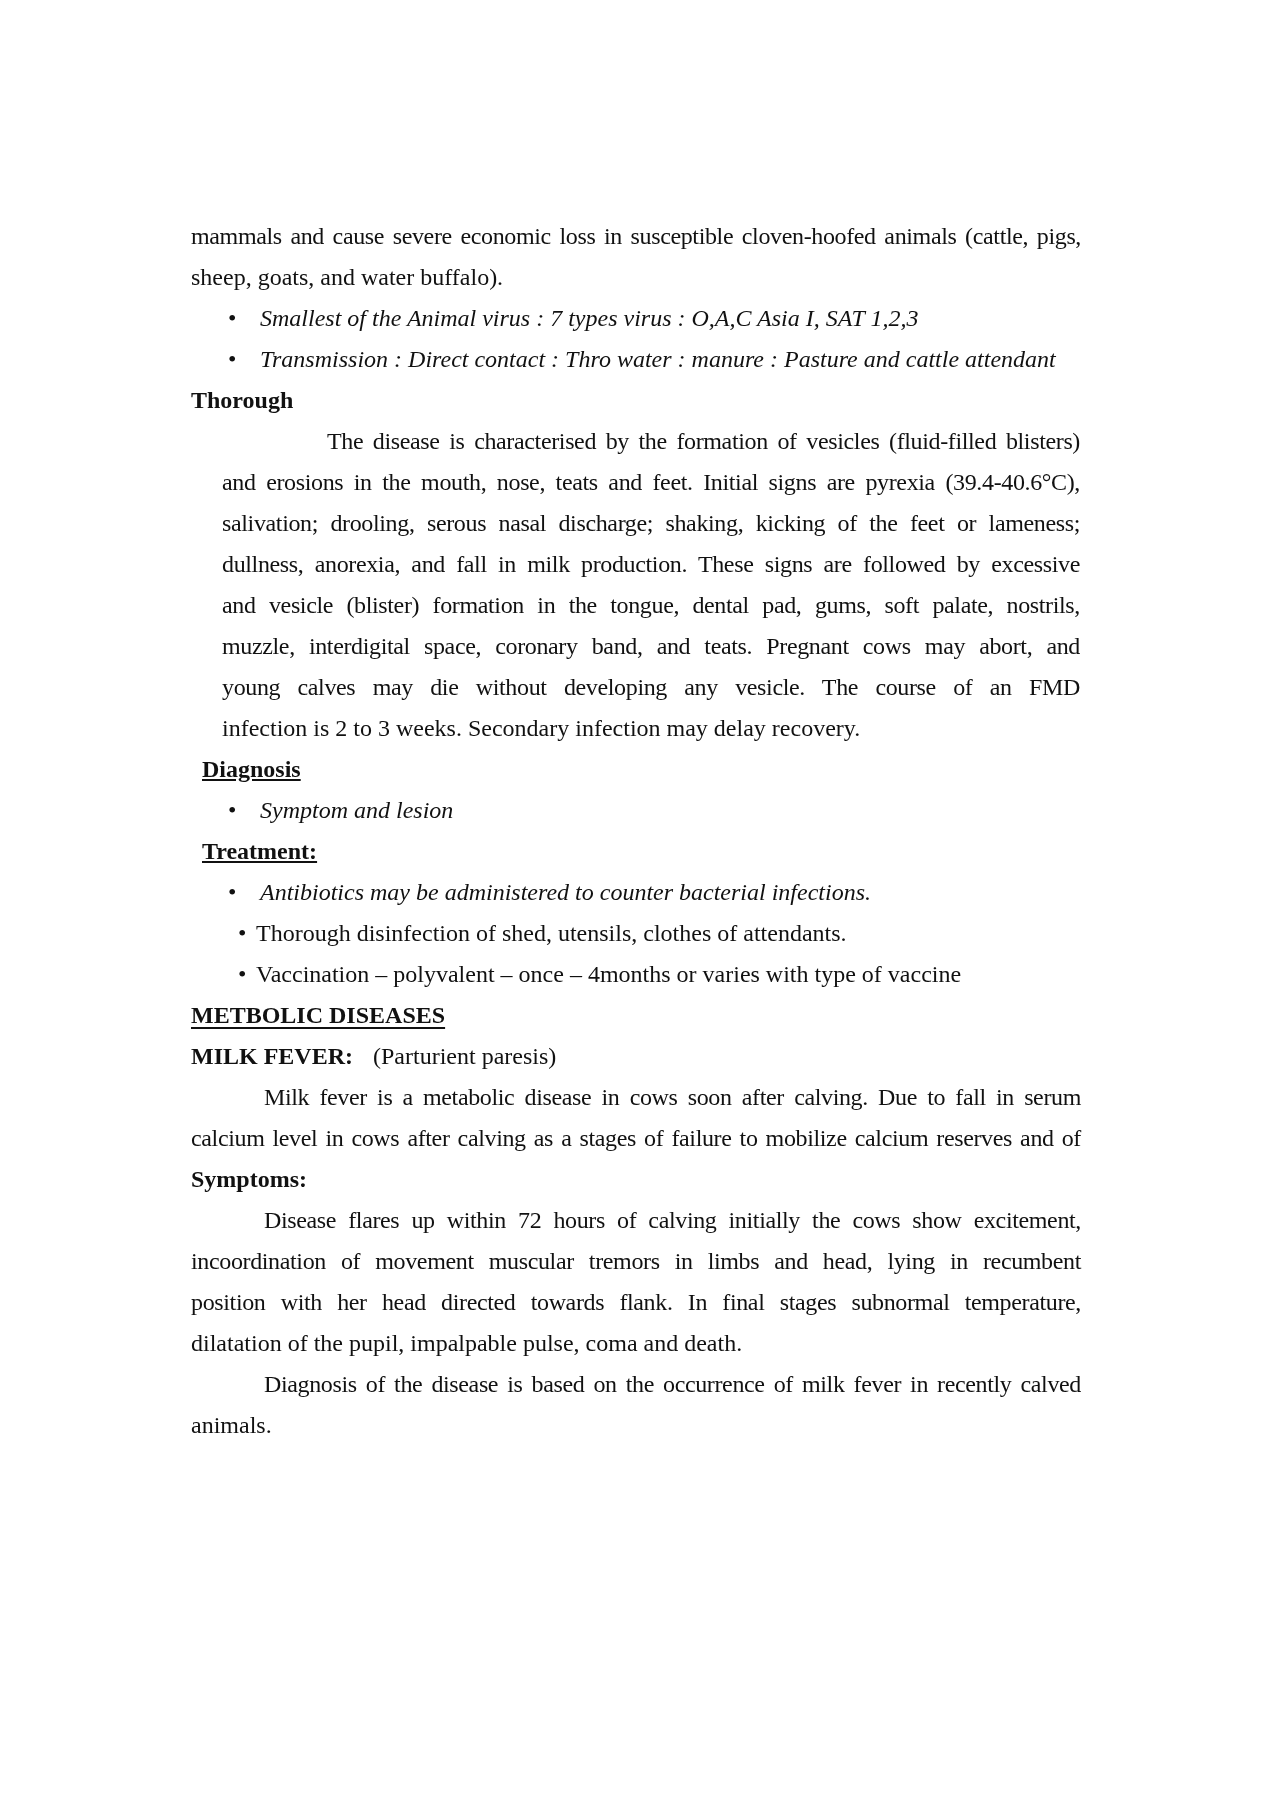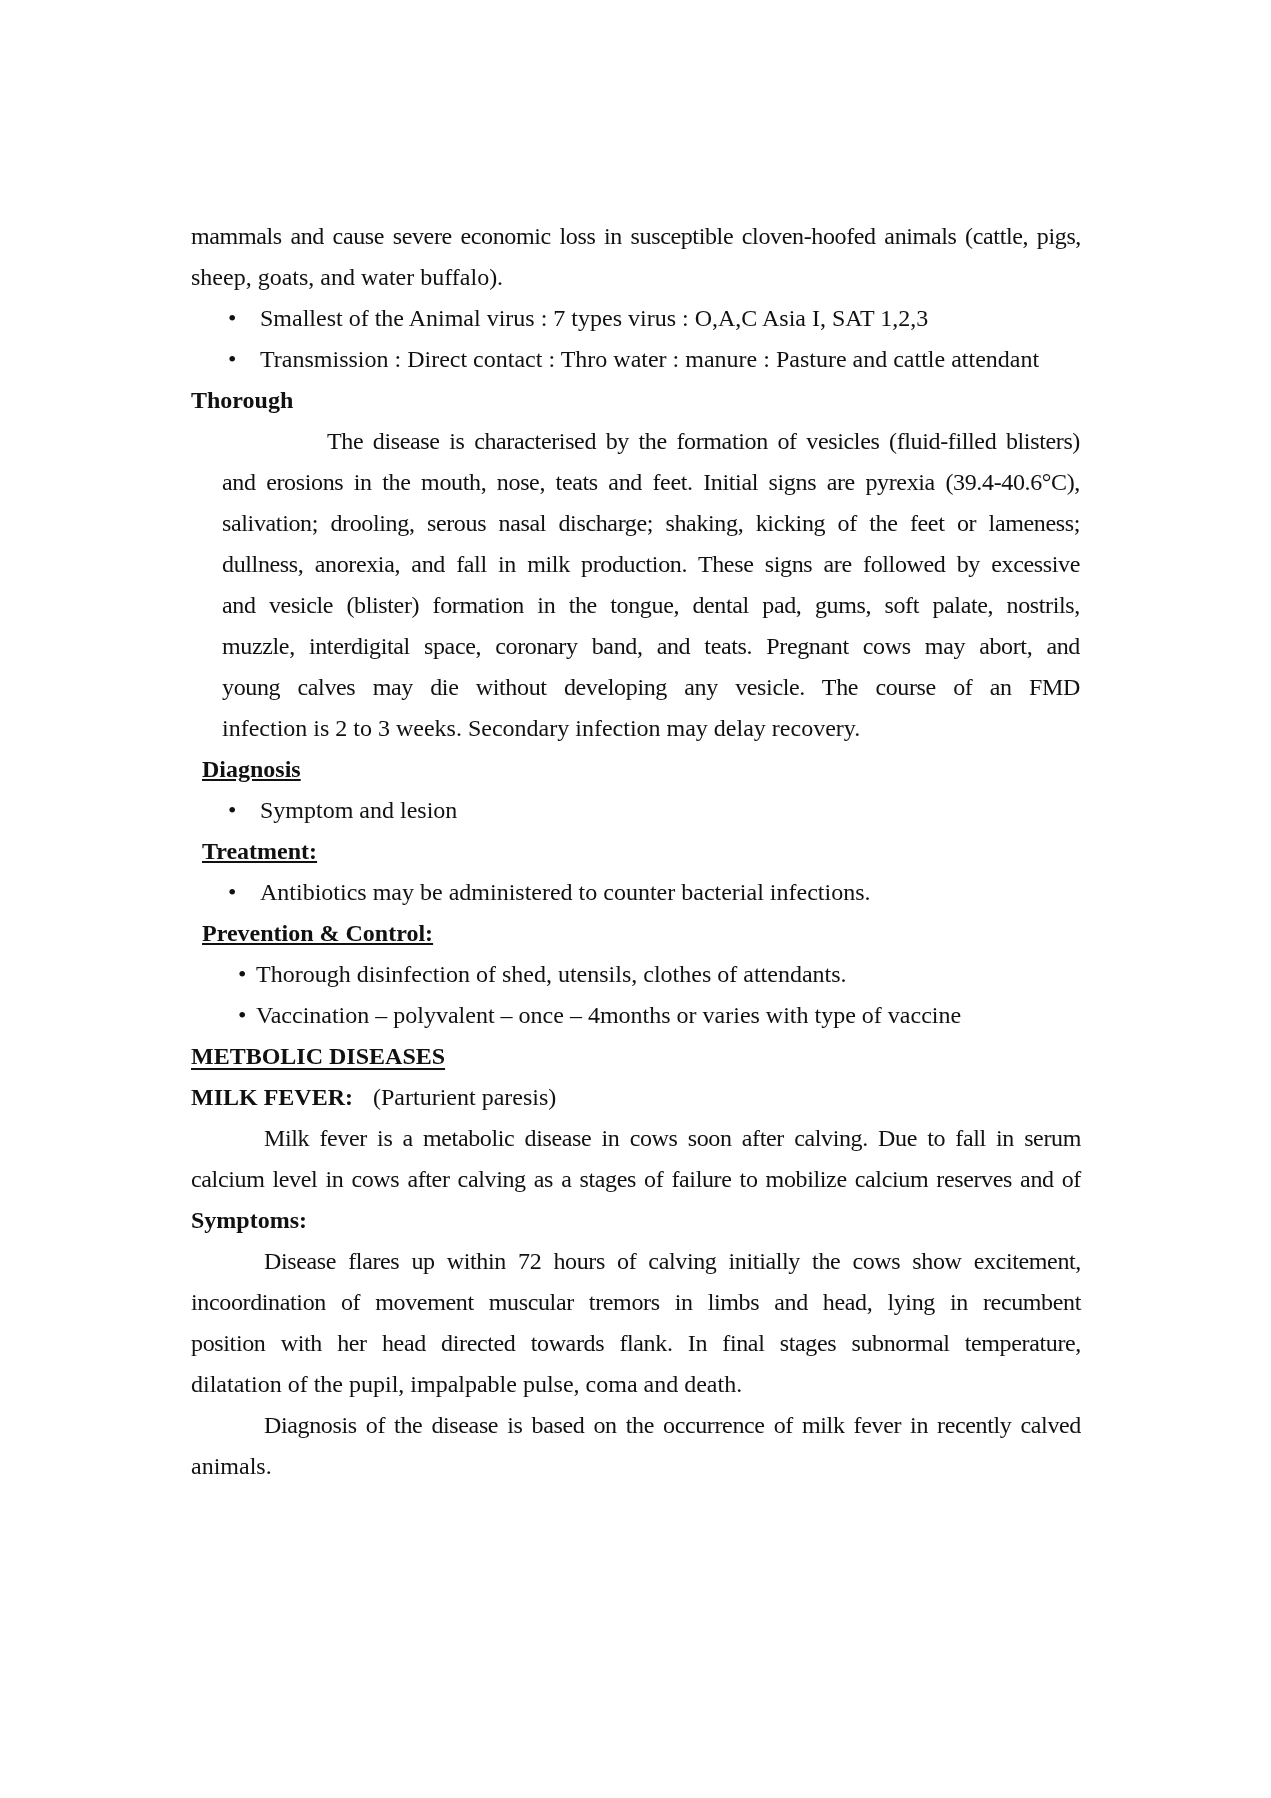--- a/index.html
+++ b/index.html
@@ -45,21 +45,21 @@
     margin-left: 31px;
     width: 858px;
   }
   
   .brow { position: relative; }
   .bdot {
     position: absolute;
     top: 0;
   }
   .g1 .bdot { left: 37px; }
-  .g1 .btext { padding-left: 69px; }
+  .g1 .btext { padding-left: 69px; font-style: italic; }
   .g3 .bdot { left: 47px; }
   .g3 .btext { padding-left: 65px; }
   .subtle-gap { margin-left: 14px; }
 </style>
 </head>
 <body>
 
 <div class="page">
   <div class="content">
 
@@ -93,21 +93,20 @@
       <span class="bdot">•</span>
       <span class="btext">Symptom and lesion</span>
     </div>
 
     <div class="line h h2">Treatment:</div>
     <div class="line brow g1">
       <span class="bdot">•</span>
       <span class="btext">Antibiotics may be administered to counter bacterial infections.</span>
     </div>
 
-    <div class="line h h2">Prevention &amp; Control:</div>
     <div class="line brow g3">
       <span class="bdot">•</span>
       <span class="btext">Thorough disinfection of shed, utensils, clothes of attendants.</span>
     </div>
     <div class="line brow g3">
       <span class="bdot">•</span>
       <span class="btext">Vaccination – polyvalent – once – 4months or varies with type of vaccine</span>
     </div>
 
     <div class="line">

